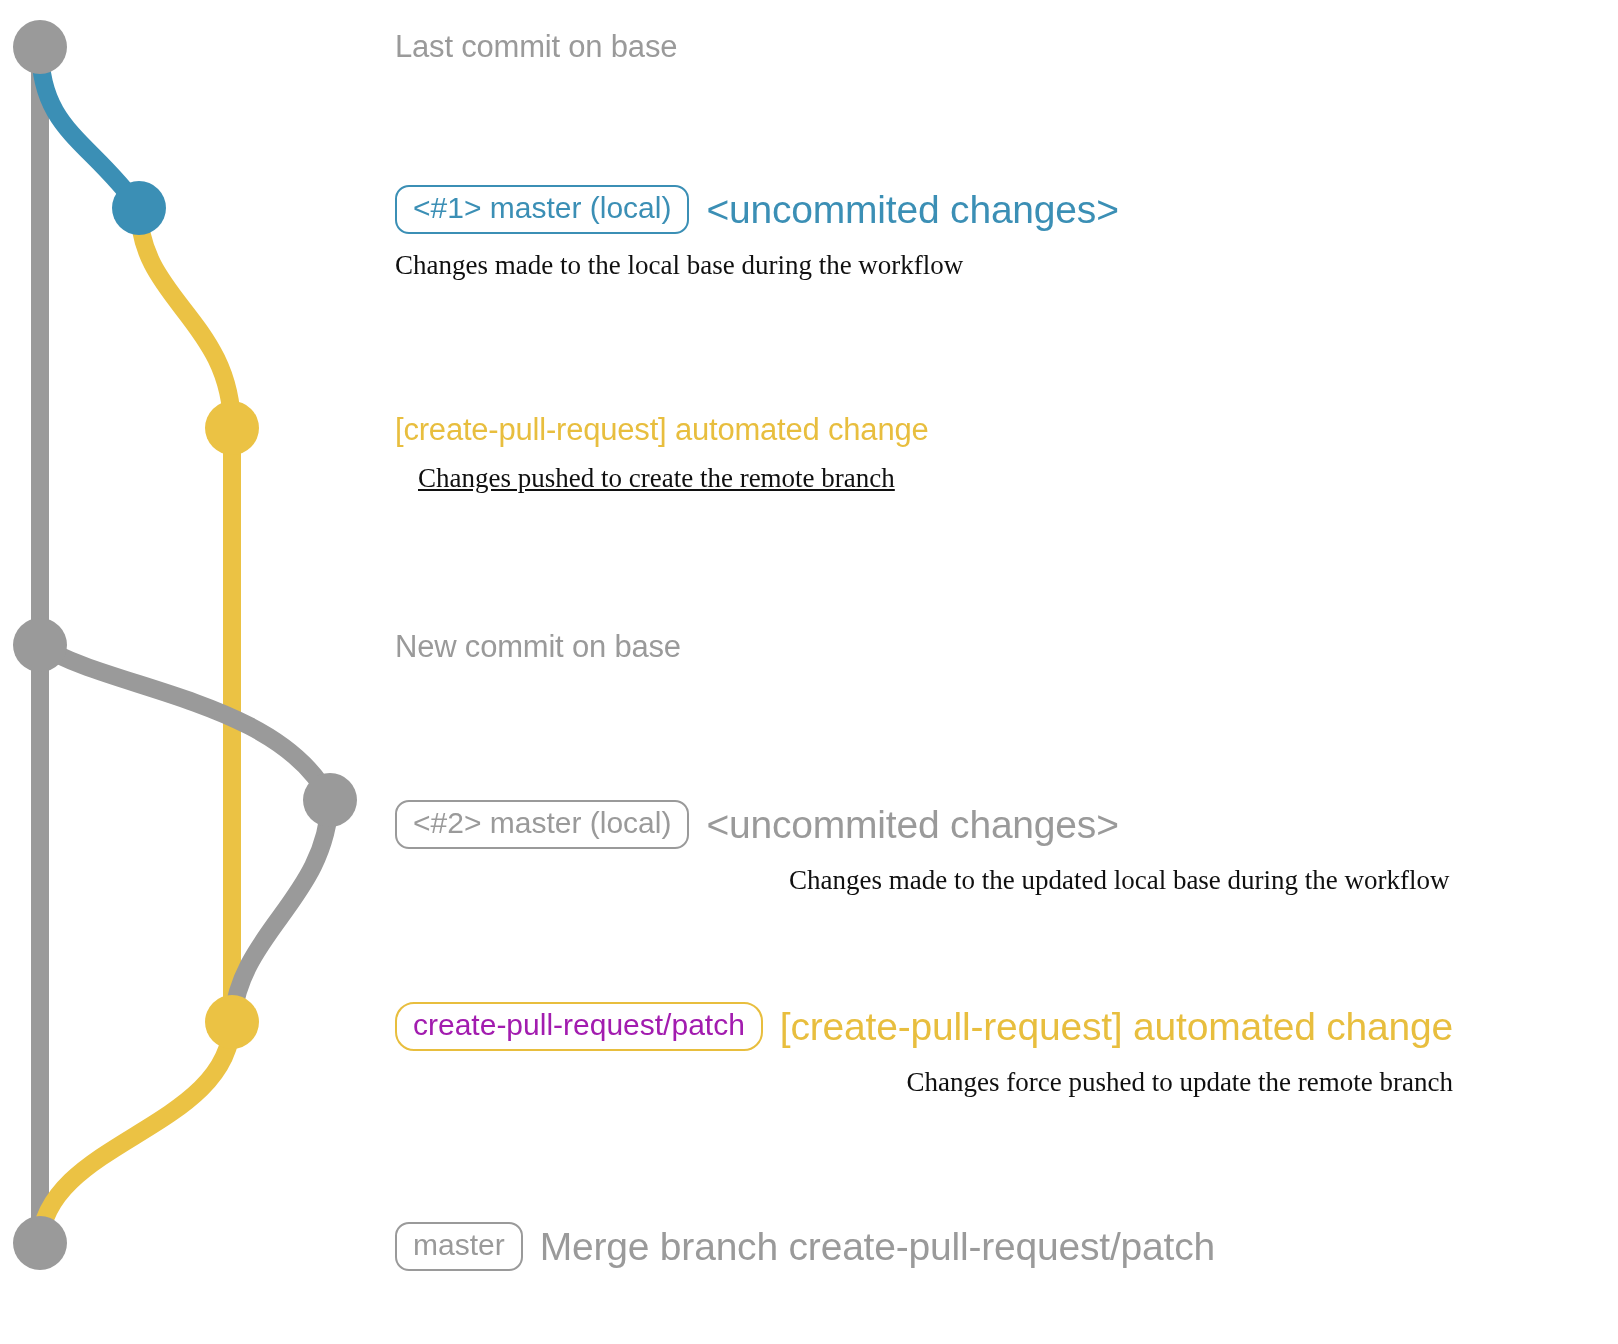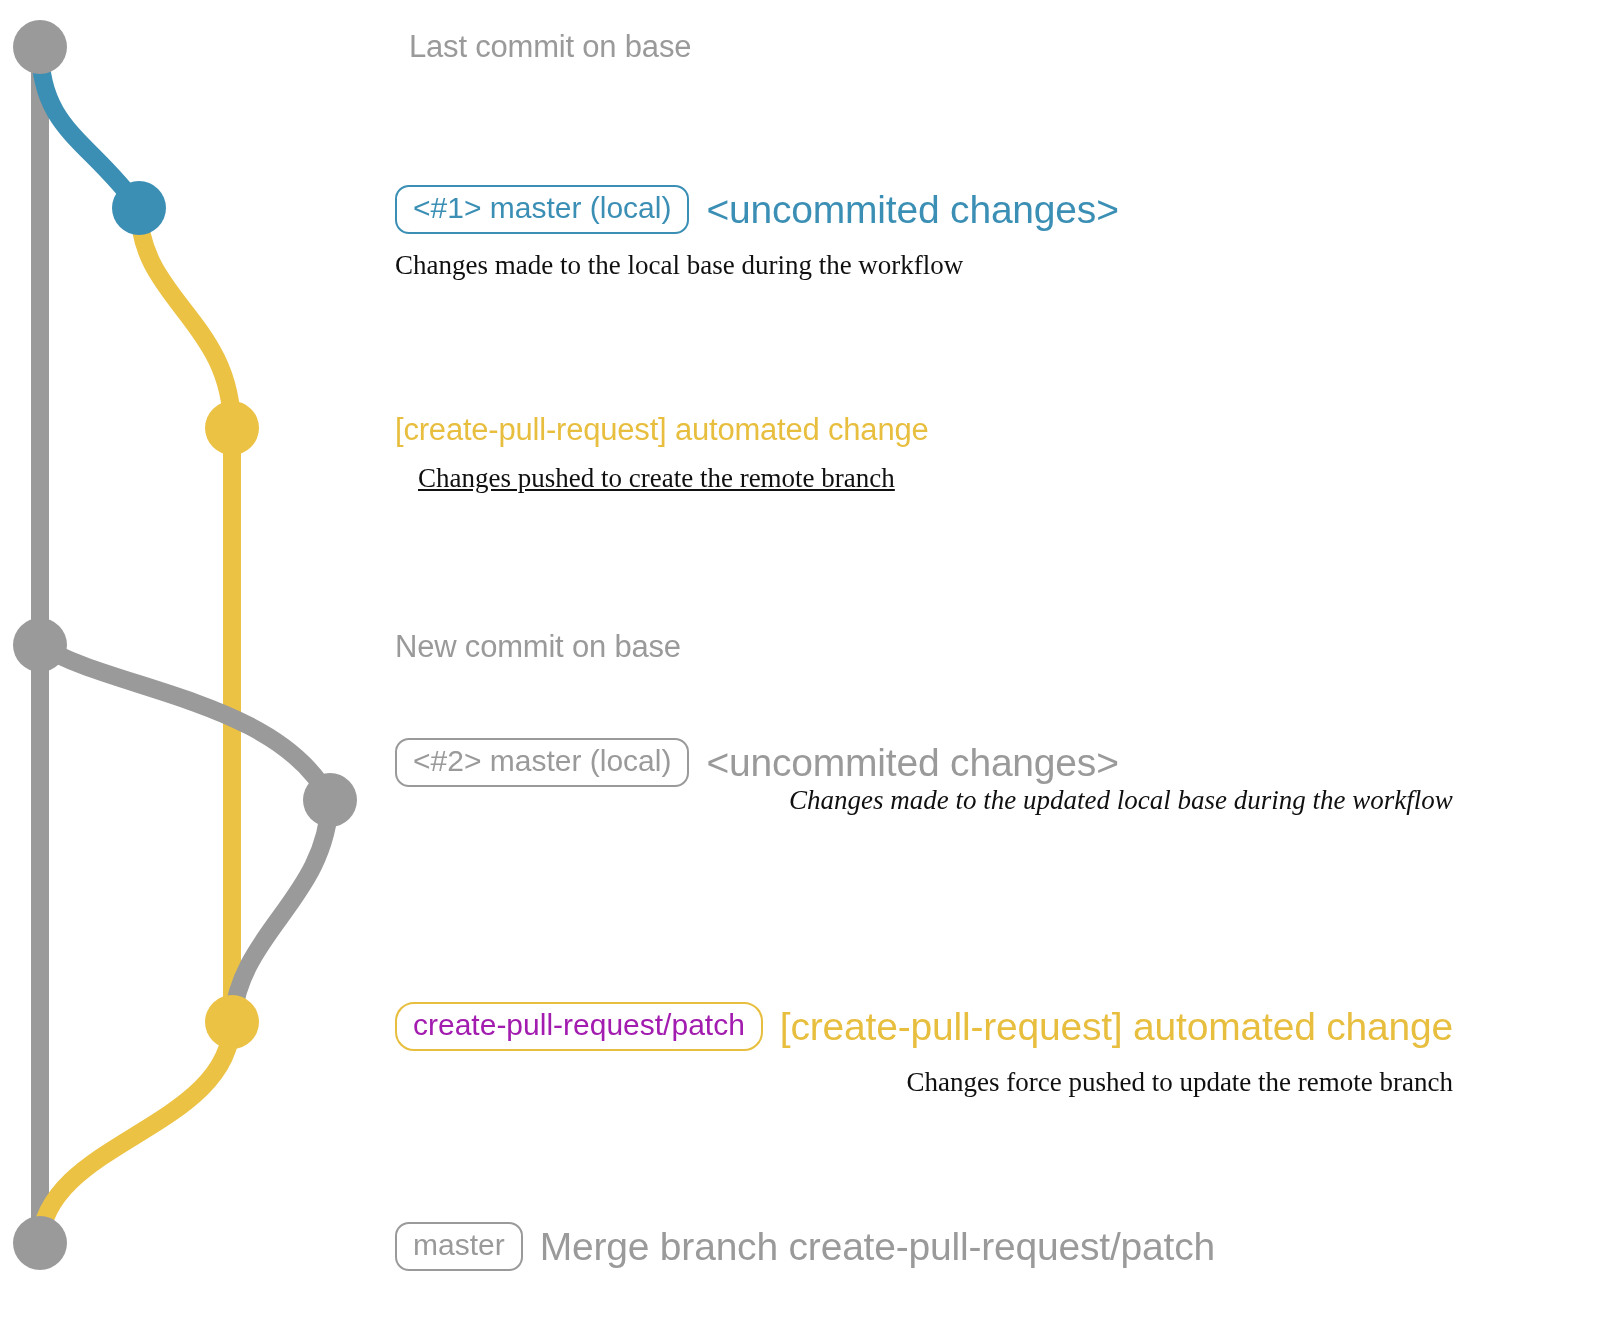--- a/index.html
+++ b/index.html
@@ -86,47 +86,47 @@
 
     <circle cx="40" cy="47" r="27" fill="#9A9A9A"></circle>
     <circle cx="139" cy="208" r="27" fill="#3B8FB5"></circle>
     <circle cx="232" cy="428" r="27" fill="#EBC244"></circle>
     <circle cx="40" cy="645" r="27" fill="#9A9A9A"></circle>
     <circle cx="330" cy="800" r="27" fill="#9A9A9A"></circle>
     <circle cx="232" cy="1022" r="27" fill="#EBC244"></circle>
     <circle cx="40" cy="1243" r="27" fill="#9A9A9A"></circle>
   </svg>
 
-  <div class="row" style="top:31px;margin-left:14px;">
+  <div class="row" style="top:31px;">
     <div class="headline gray">Last commit on base</div>
   </div>
 
   <div class="row" style="top:185px;">
     <div class="labelline">
       <span class="badge blue">&lt;#1&gt; master (local)</span>
       <span class="aftertext blue">&lt;uncommited changes&gt;</span>
     </div>
     <div class="desc" style="margin-top:18px;">Changes made to the local base during the workflow</div>
   </div>
 
   <div class="row" style="top:414px;">
     <div class="headline yellow">[create-pull-request] automated change</div>
     <div class="desc" style="margin-top:18px;margin-left:23px;text-decoration:underline;">Changes pushed to create the remote branch</div>
   </div>
 
   <div class="row" style="top:631px;">
     <div class="headline gray">New commit on base</div>
   </div>
 
-  <div class="row" style="top:738px;">
+  <div class="row" style="top:800px;">
     <div class="labelline">
       <span class="badge gray">&lt;#2&gt; master (local)</span>
       <span class="aftertext gray">&lt;uncommited changes&gt;</span>
     </div>
-    <div class="desc" style="margin-left:394px;font-style:italic;">Changes made to the updated local base during the workflow</div>
+    <div class="desc" style="margin-top:18px;margin-left:394px;">Changes made to the updated local base during the workflow</div>
   </div>
 
   <div class="row" style="top:1002px;">
     <div class="labelline">
       <span class="badge yellow">create-pull-request/patch</span>
       <span class="aftertext yellow">[create-pull-request] automated change</span>
     </div>
     <div class="desc" style="margin-top:18px;margin-left:482px;text-align:right;">Changes force pushed to update the remote branch</div>
   </div>
 

